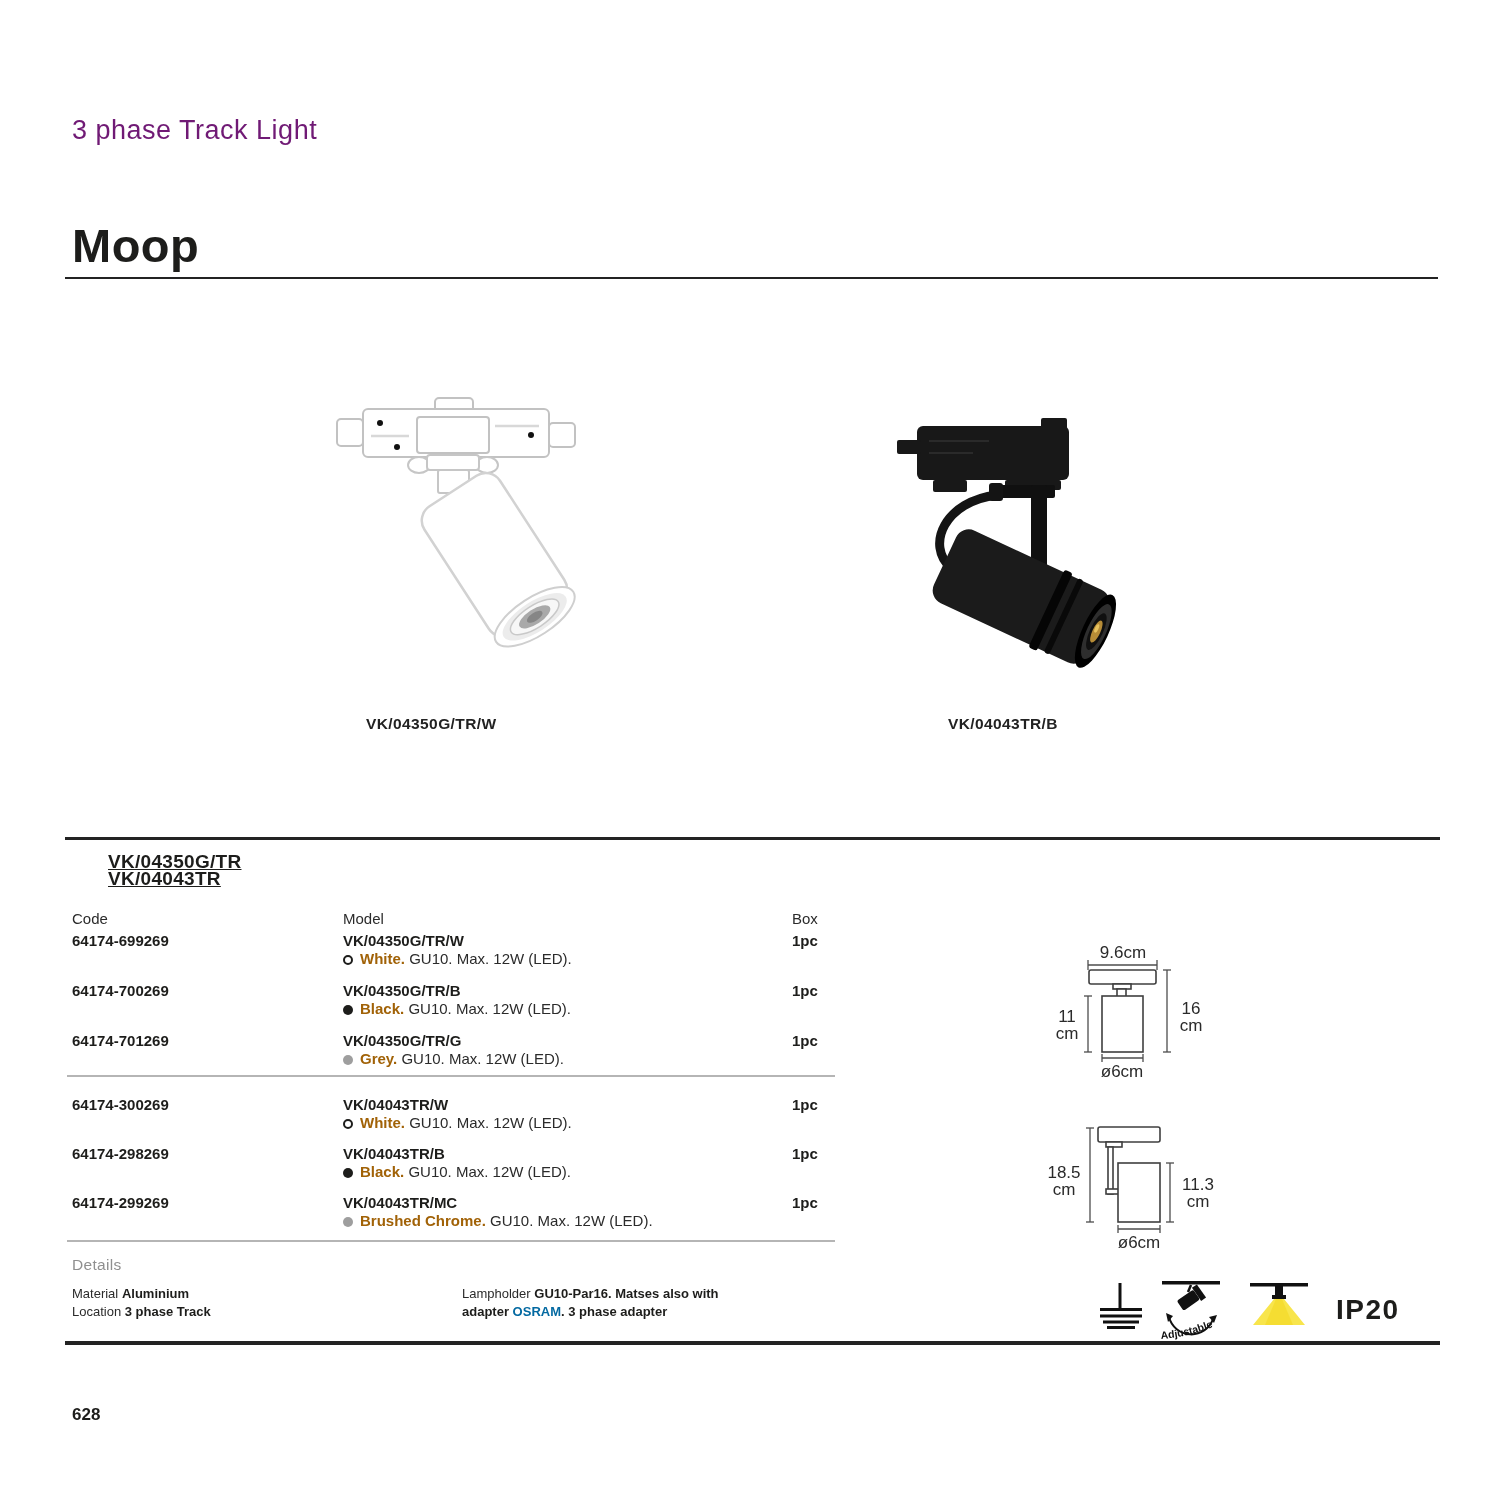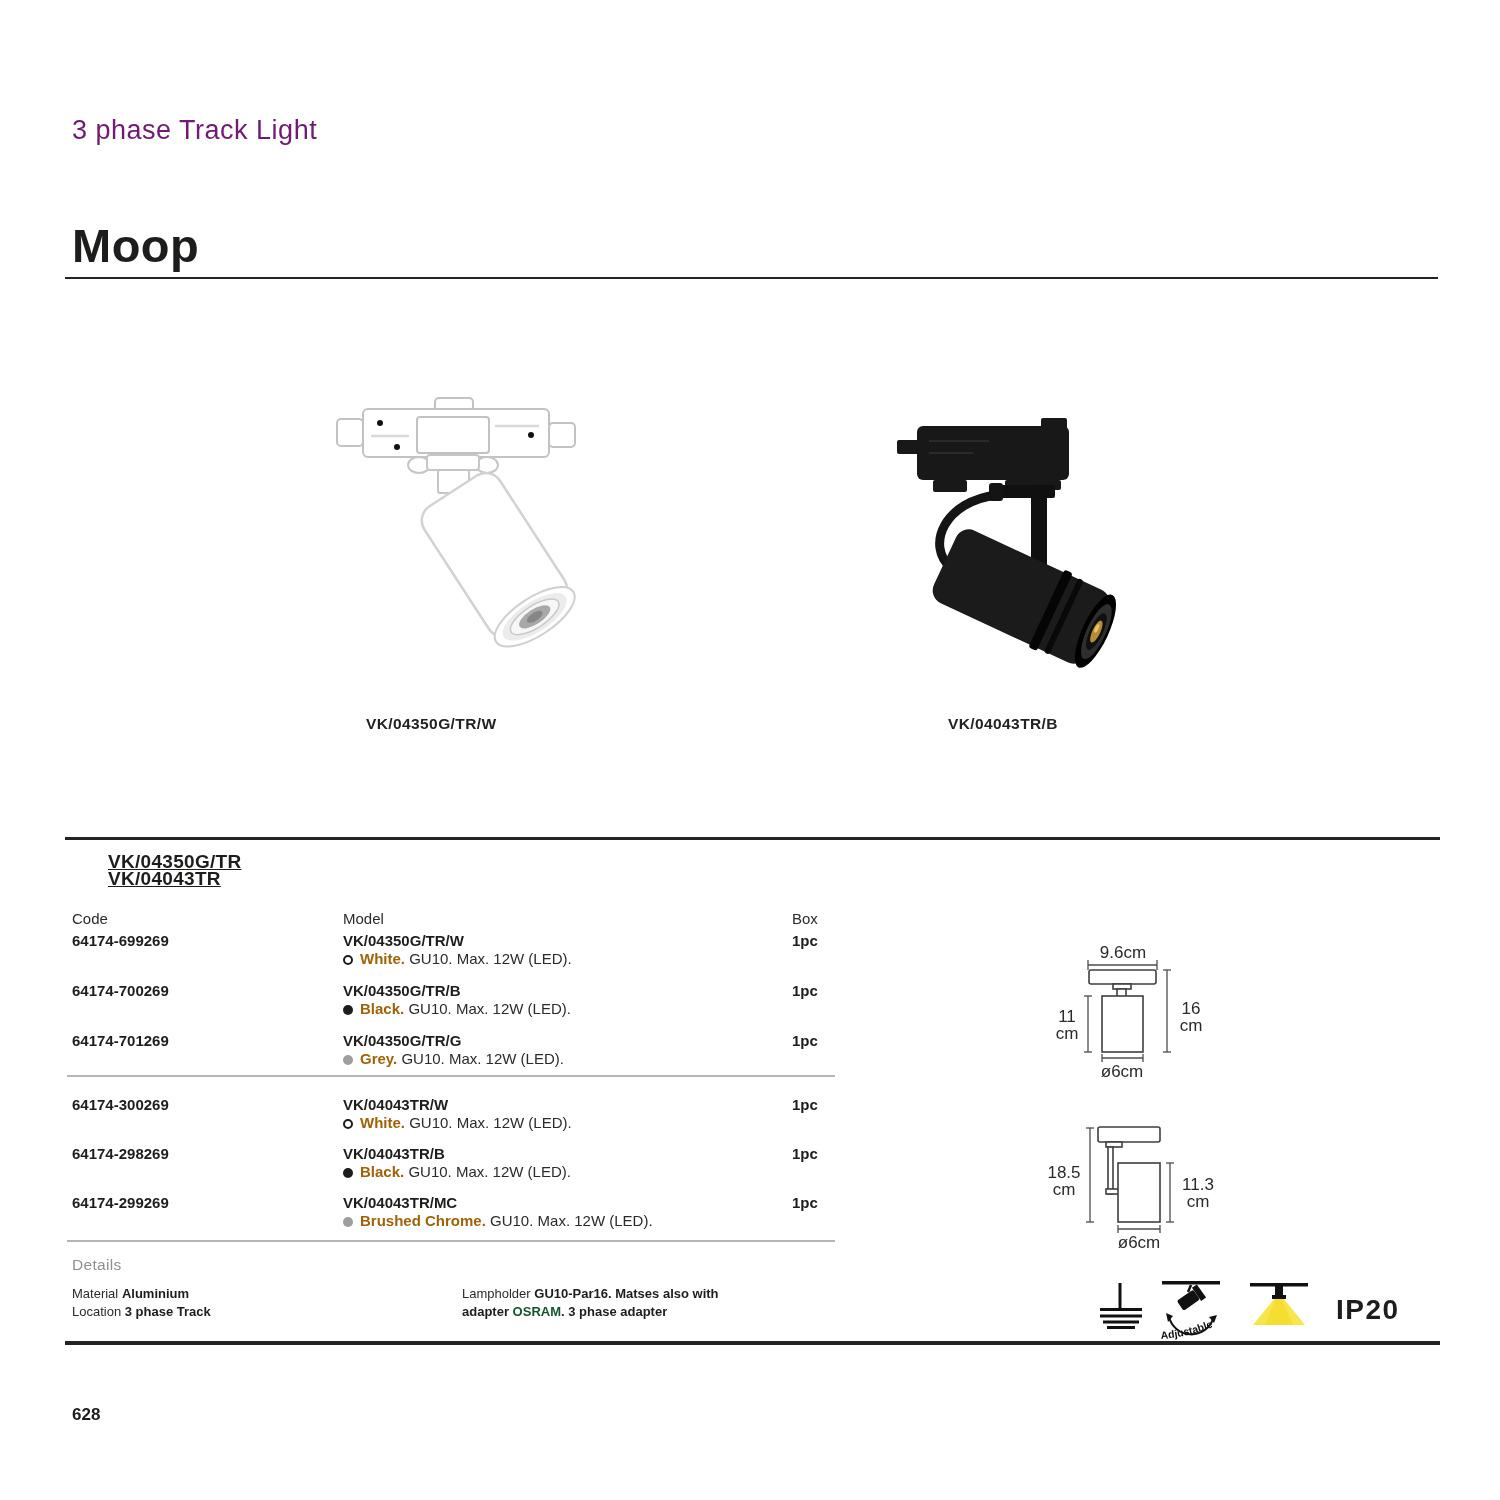--- a/index.html
+++ b/index.html
@@ -31,21 +31,21 @@
   .c-desc b { color:#a16207; }
   .dot { display:inline-block; width:10px; height:10px; border-radius:50%; margin-right:7px; vertical-align:-1px; }
   .dot[data-dot="white"] { background:#fff; border:2px solid #1d1d1b; }
   .dot[data-dot="black"] { background:#1d1d1b; }
   .dot[data-dot="grey"]  { background:#9e9e9e; }
   .divider { position:absolute; left:-5px; width:768px; height:1.5px; background:#b5b5b5; }
 
   .details-label { position:absolute; left:72px; top:1256px; font-size:15.5px; color:#8f8f8f; letter-spacing:.3px; }
   .spec-line { position:absolute; font-size:13px; color:#2b2b2b; white-space:nowrap; }
   .spec-line b { color:#1d1d1b; }
-  .brand { color:#14532d; font-weight:700; }
+  .brand { color:#0369a1; font-weight:700; }
 
   .dim-svg text { font-family:"Liberation Sans","DejaVu Sans",sans-serif; font-size:17px; fill:#2a2a2a; }
   .icon-label { font-family:"Liberation Sans","DejaVu Sans",sans-serif; }
   .ip-rating { position:absolute; left:1336px; top:1294px; font-size:28px; font-weight:600; letter-spacing:1.5px; color:#1d1d1b; }
 
   .page-number { position:absolute; left:72px; top:1405px; font-size:17px; font-weight:700; }
   svg { position:absolute; display:block; }
 </style>
 </head>
 <body>

